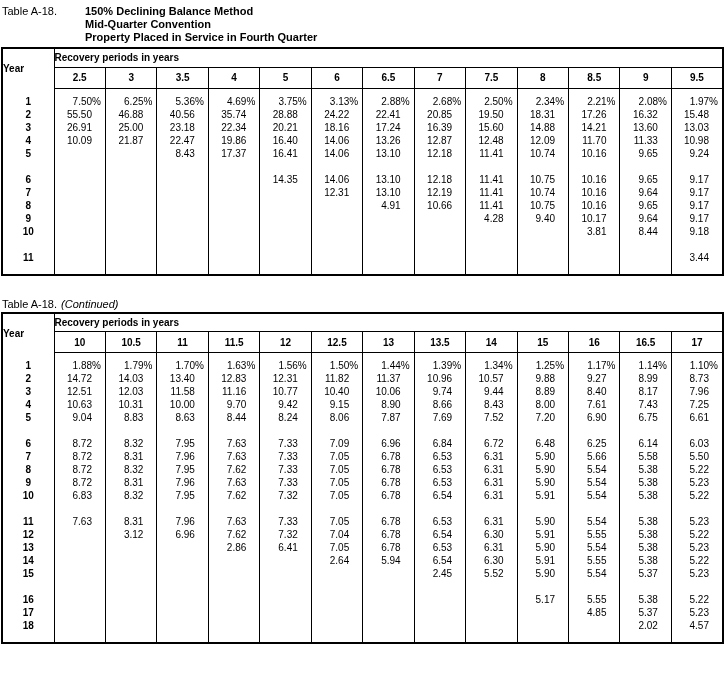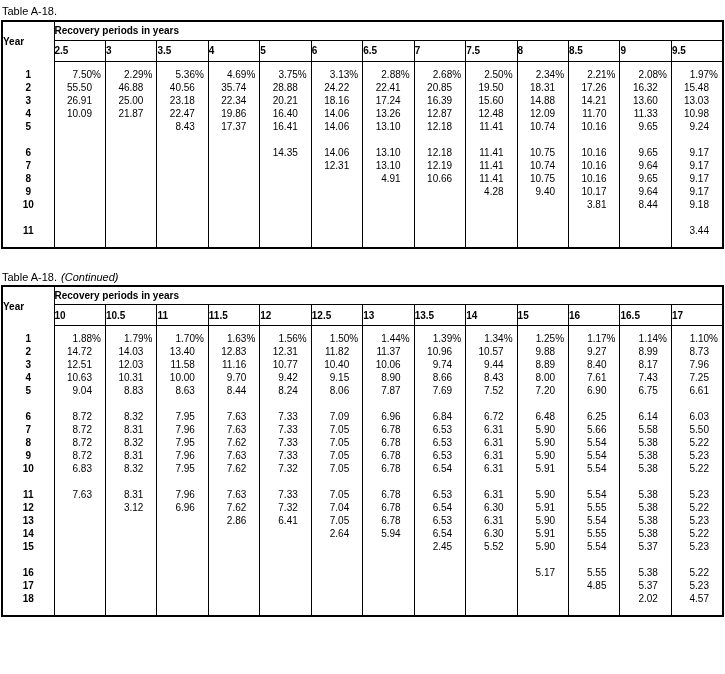--- a/index.html
+++ b/index.html
@@ -38,36 +38,41 @@
     text-align: left; vertical-align: middle;
   }
   th.group-head {
     border-bottom: 1px solid #000;
     font-weight: bold; text-align: left;
     height: 19px; font-size: 10px;
   }
   tr.col-row th {
     border-bottom: 1px solid #000;
     height: 21px;
-    font-weight: bold; text-align: left; vertical-align: middle;
+    font-weight: bold; text-align: center; vertical-align: middle;
     font-size: 10px;
   }
   tbody td { height: 13px; line-height: 13px; vertical-align: bottom; }
   tbody td.year { text-align: center; font-weight: bold; }
   tbody td.val { text-align: right; padding-right: 13px; }
   tbody td.val.pct { padding-right: 4px; margin-top: 31px; }
   tbody tr.gap td { height: 13px; }
   tbody tr.first td { padding-top: 6px; }
   tbody tr.last td { padding-bottom: 10px; }
 </style>
 </head>
 <body>
 
 <div class="caption1">
   <span class="cap-label">Table A-18.</span>
+  <div class="cap-title">
+    <div>150% Declining Balance Method</div>
+    <div>Mid-Quarter Convention</div>
+    <div>Property Placed in Service in Fourth Quarter</div>
+  </div>
 </div>
 
 <table class="dep-table" id="table1">
   <colgroup>
       <col style="width: 52px;">
       <col>
       <col>
       <col>
       <col>
       <col>
@@ -98,21 +103,21 @@
         <th>8</th>
         <th>8.5</th>
         <th>9</th>
         <th>9.5</th>
       </tr>
   </thead>
   <tbody>
       <tr class="first">
         <td class="year">1</td>
         <td class="val pct">7.50%</td>
-        <td class="val pct">2.29%</td>
+        <td class="val pct">6.25%</td>
         <td class="val pct">5.36%</td>
         <td class="val pct">4.69%</td>
         <td class="val pct">3.75%</td>
         <td class="val pct">3.13%</td>
         <td class="val pct">2.88%</td>
         <td class="val pct">2.68%</td>
         <td class="val pct">2.50%</td>
         <td class="val pct">2.34%</td>
         <td class="val pct">2.21%</td>
         <td class="val pct">2.08%</td>

